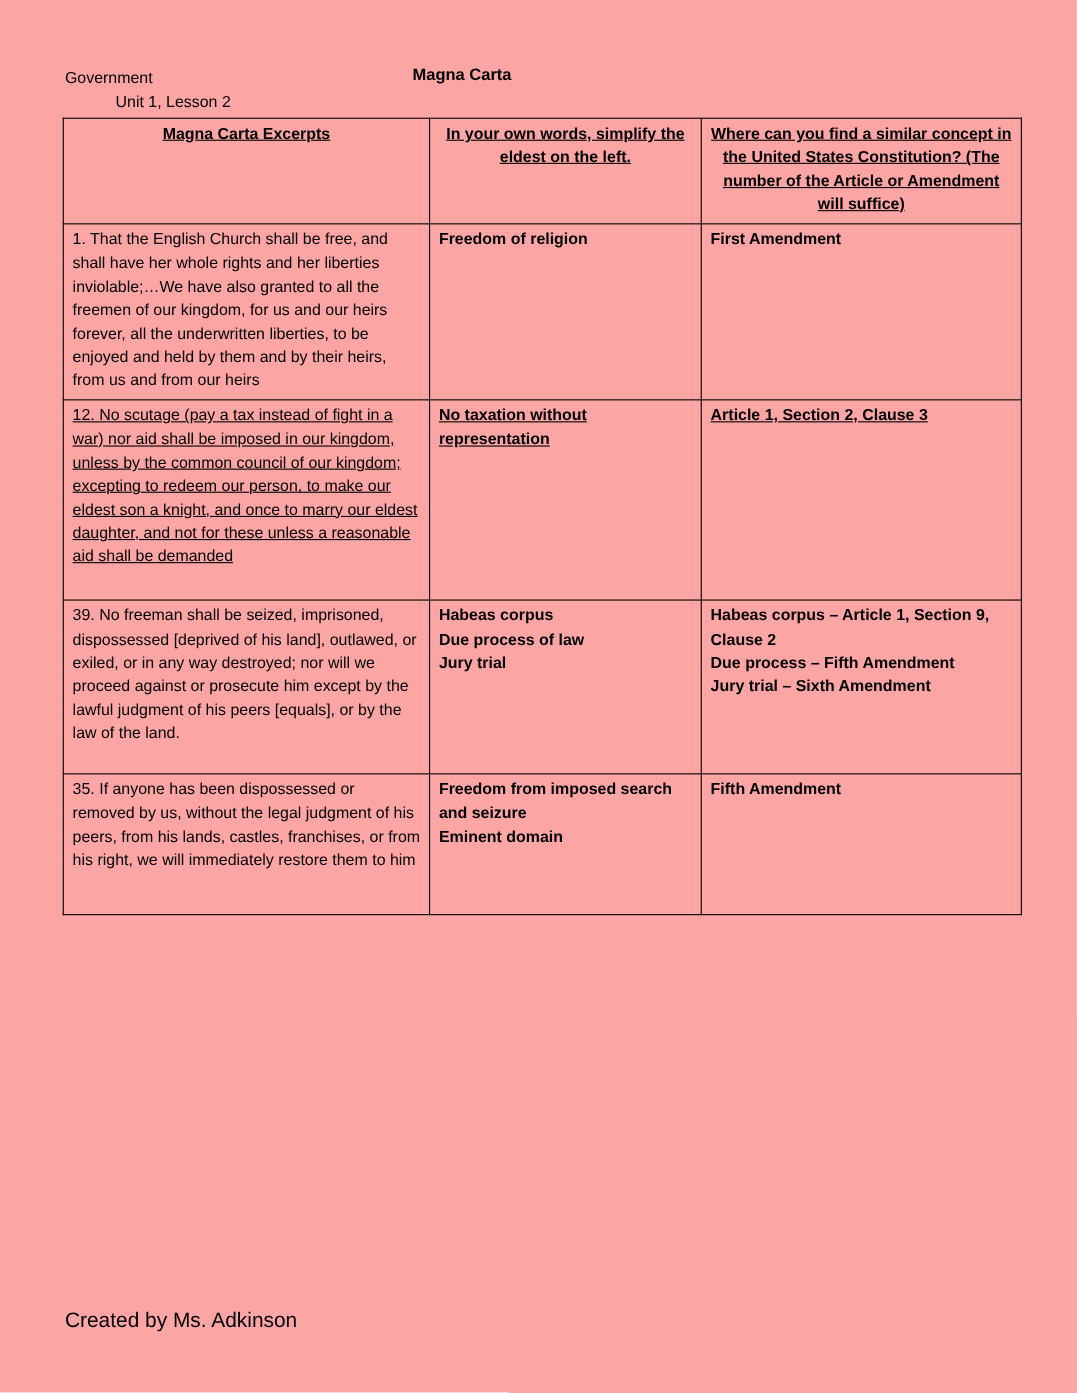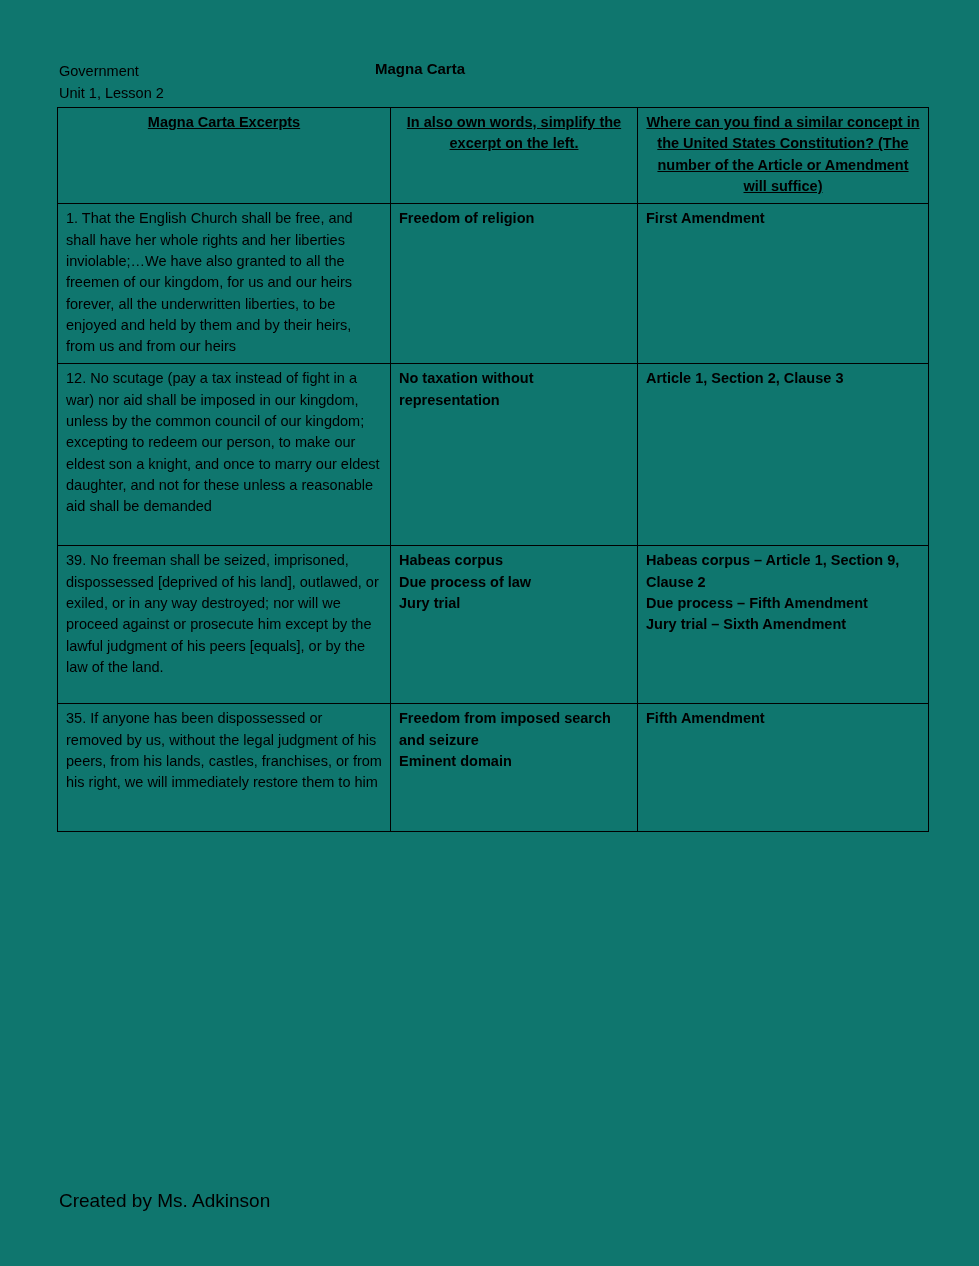--- a/index.html
+++ b/index.html
@@ -5,36 +5,37 @@
   * { margin: 0; padding: 0; box-sizing: border-box; }
   html, body {
     background: #ffffff;
     font-family: "Liberation Sans", sans-serif;
     color: #000000;
   }
   .page {
     position: relative;
     width: 979px;
     height: 1266px;
-    background: #0f766e;
+    background: #fca5a5;
     overflow: hidden;
   }
   .doc-header {
     position: absolute;
     top: 60px;
     left: 59px;
     right: 51px;
   }
   .course-line {
     font-size: 14.5px;
     line-height: 1.55;
   }
   .unit-line {
     font-size: 14.5px;
     line-height: 1.55;
+    margin-left: 46px;
   }
   .doc-title {
     position: absolute;
     top: 0px;
     left: 316px;
     font-size: 15px;
     font-weight: bold;
     line-height: 1.2;
   }
   table.mc-table {
@@ -62,21 +63,21 @@
   .col-simplify  { width: 247px; }
   .col-constitution { width: 291px; }
   .mc-table td.cell-simplified,
   .mc-table td.cell-constitution {
     font-weight: bold;
     white-space: pre-line;
     margin-left: 25px;
   }
   tr.hdr-row  { height: 88px; }
   tr.row-0 { height: 159px; }
-  tr.row-1 { height: 182px; }
+  tr.row-1 { height: 182px; text-decoration: underline; }
   tr.row-2 { height: 100px; }
   tr.row-3 { height: 158px; }
   tr.row-4 { height: 128px; }
   .doc-footer {
     position: absolute;
     top: 1190px;
     left: 59px;
     font-size: 19px;
   }
 </style>
@@ -93,21 +94,21 @@
 
   <table class="mc-table">
     <colgroup>
       <col class="col-excerpt">
       <col class="col-simplify">
       <col class="col-constitution">
     </colgroup>
     <thead>
       <tr class="hdr-row">
         <th>Magna Carta Excerpts</th>
-        <th>In also own words, simplify the excerpt on the left.</th>
+        <th>In your own words, simplify the eldest on the left.</th>
         <th>Where can you find a similar concept in the United States Constitution? (The number of the Article or Amendment will suffice)</th>
       </tr>
     </thead>
     <tbody>
       <tr class="row-0">
         <td class="cell-excerpt">1. That the English Church shall be free, and shall have her whole rights and her liberties inviolable;…We have also granted to all the freemen of our kingdom, for us and our heirs forever, all the underwritten liberties, to be enjoyed and held by them and by their heirs, from us and from our heirs</td>
         <td class="cell-simplified">Freedom of religion</td>
         <td class="cell-constitution">First Amendment</td>
       </tr>
       <tr class="row-1">

